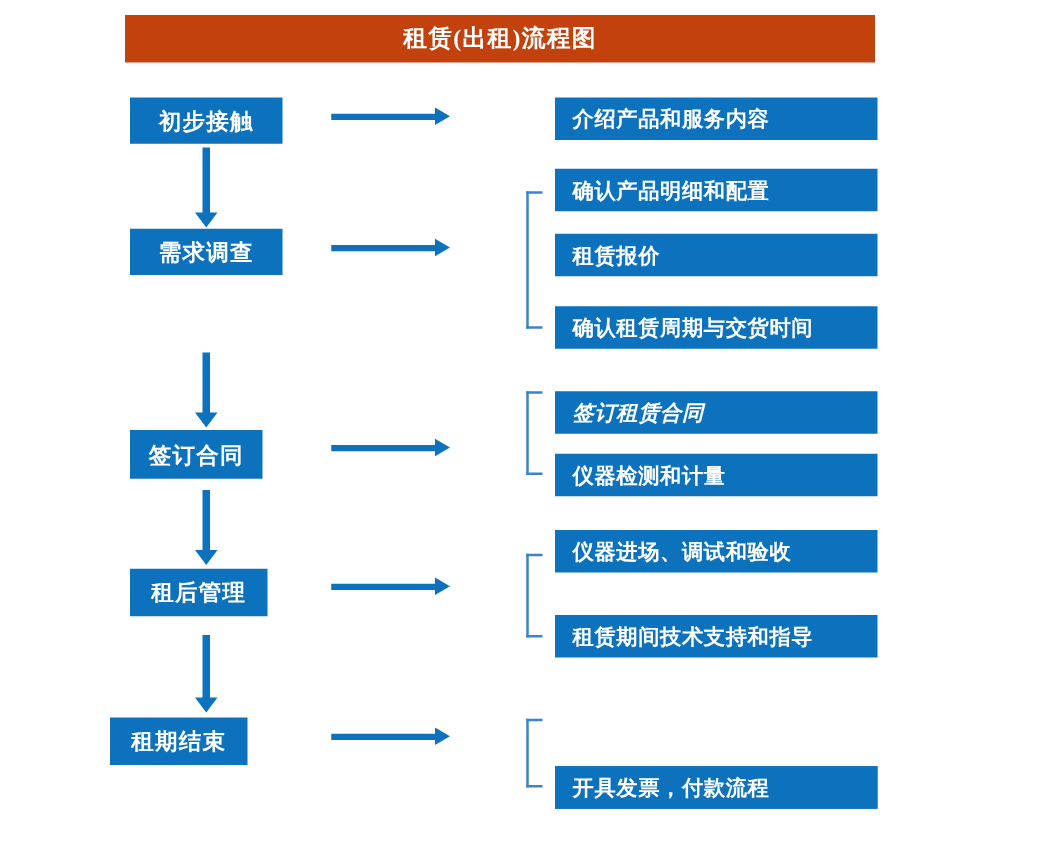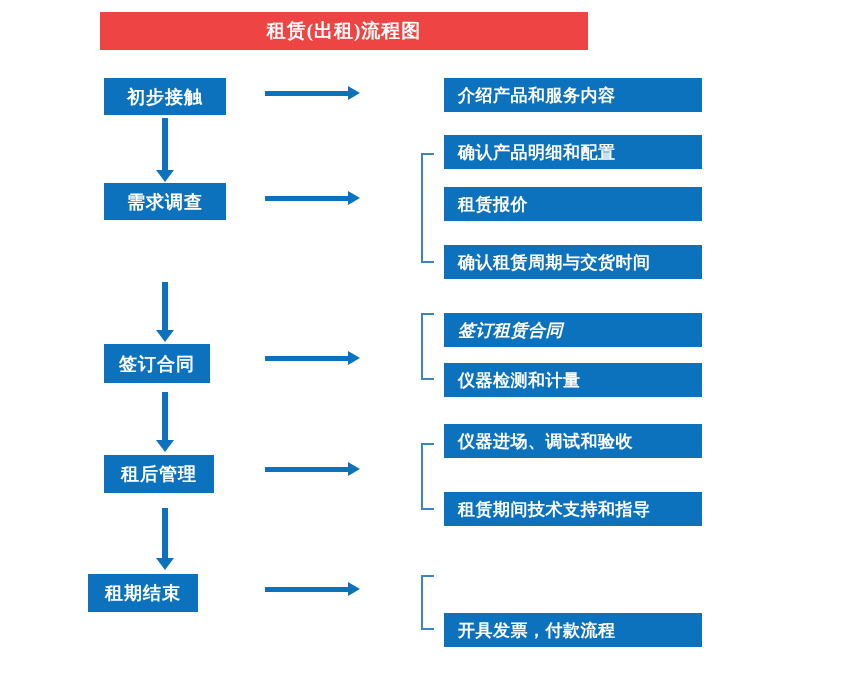--- a/index.html
+++ b/index.html
@@ -19,23 +19,23 @@
     left: 0; top: 0;
     width: 844px;
     height: 688px;
   }
 
   
   .title-bar {
     position: absolute;
     left: 100px;
     top: 12px;
-    width: 488px;
+    width: 600px;
     height: 38px;
-    background: #ef4444;
+    background: #c2410c;
     color: #ffffff;
     display: flex;
     align-items: center;
     justify-content: center;
     font-size: 19px;
     font-weight: bold;
     letter-spacing: 1px;
   }
 
   

